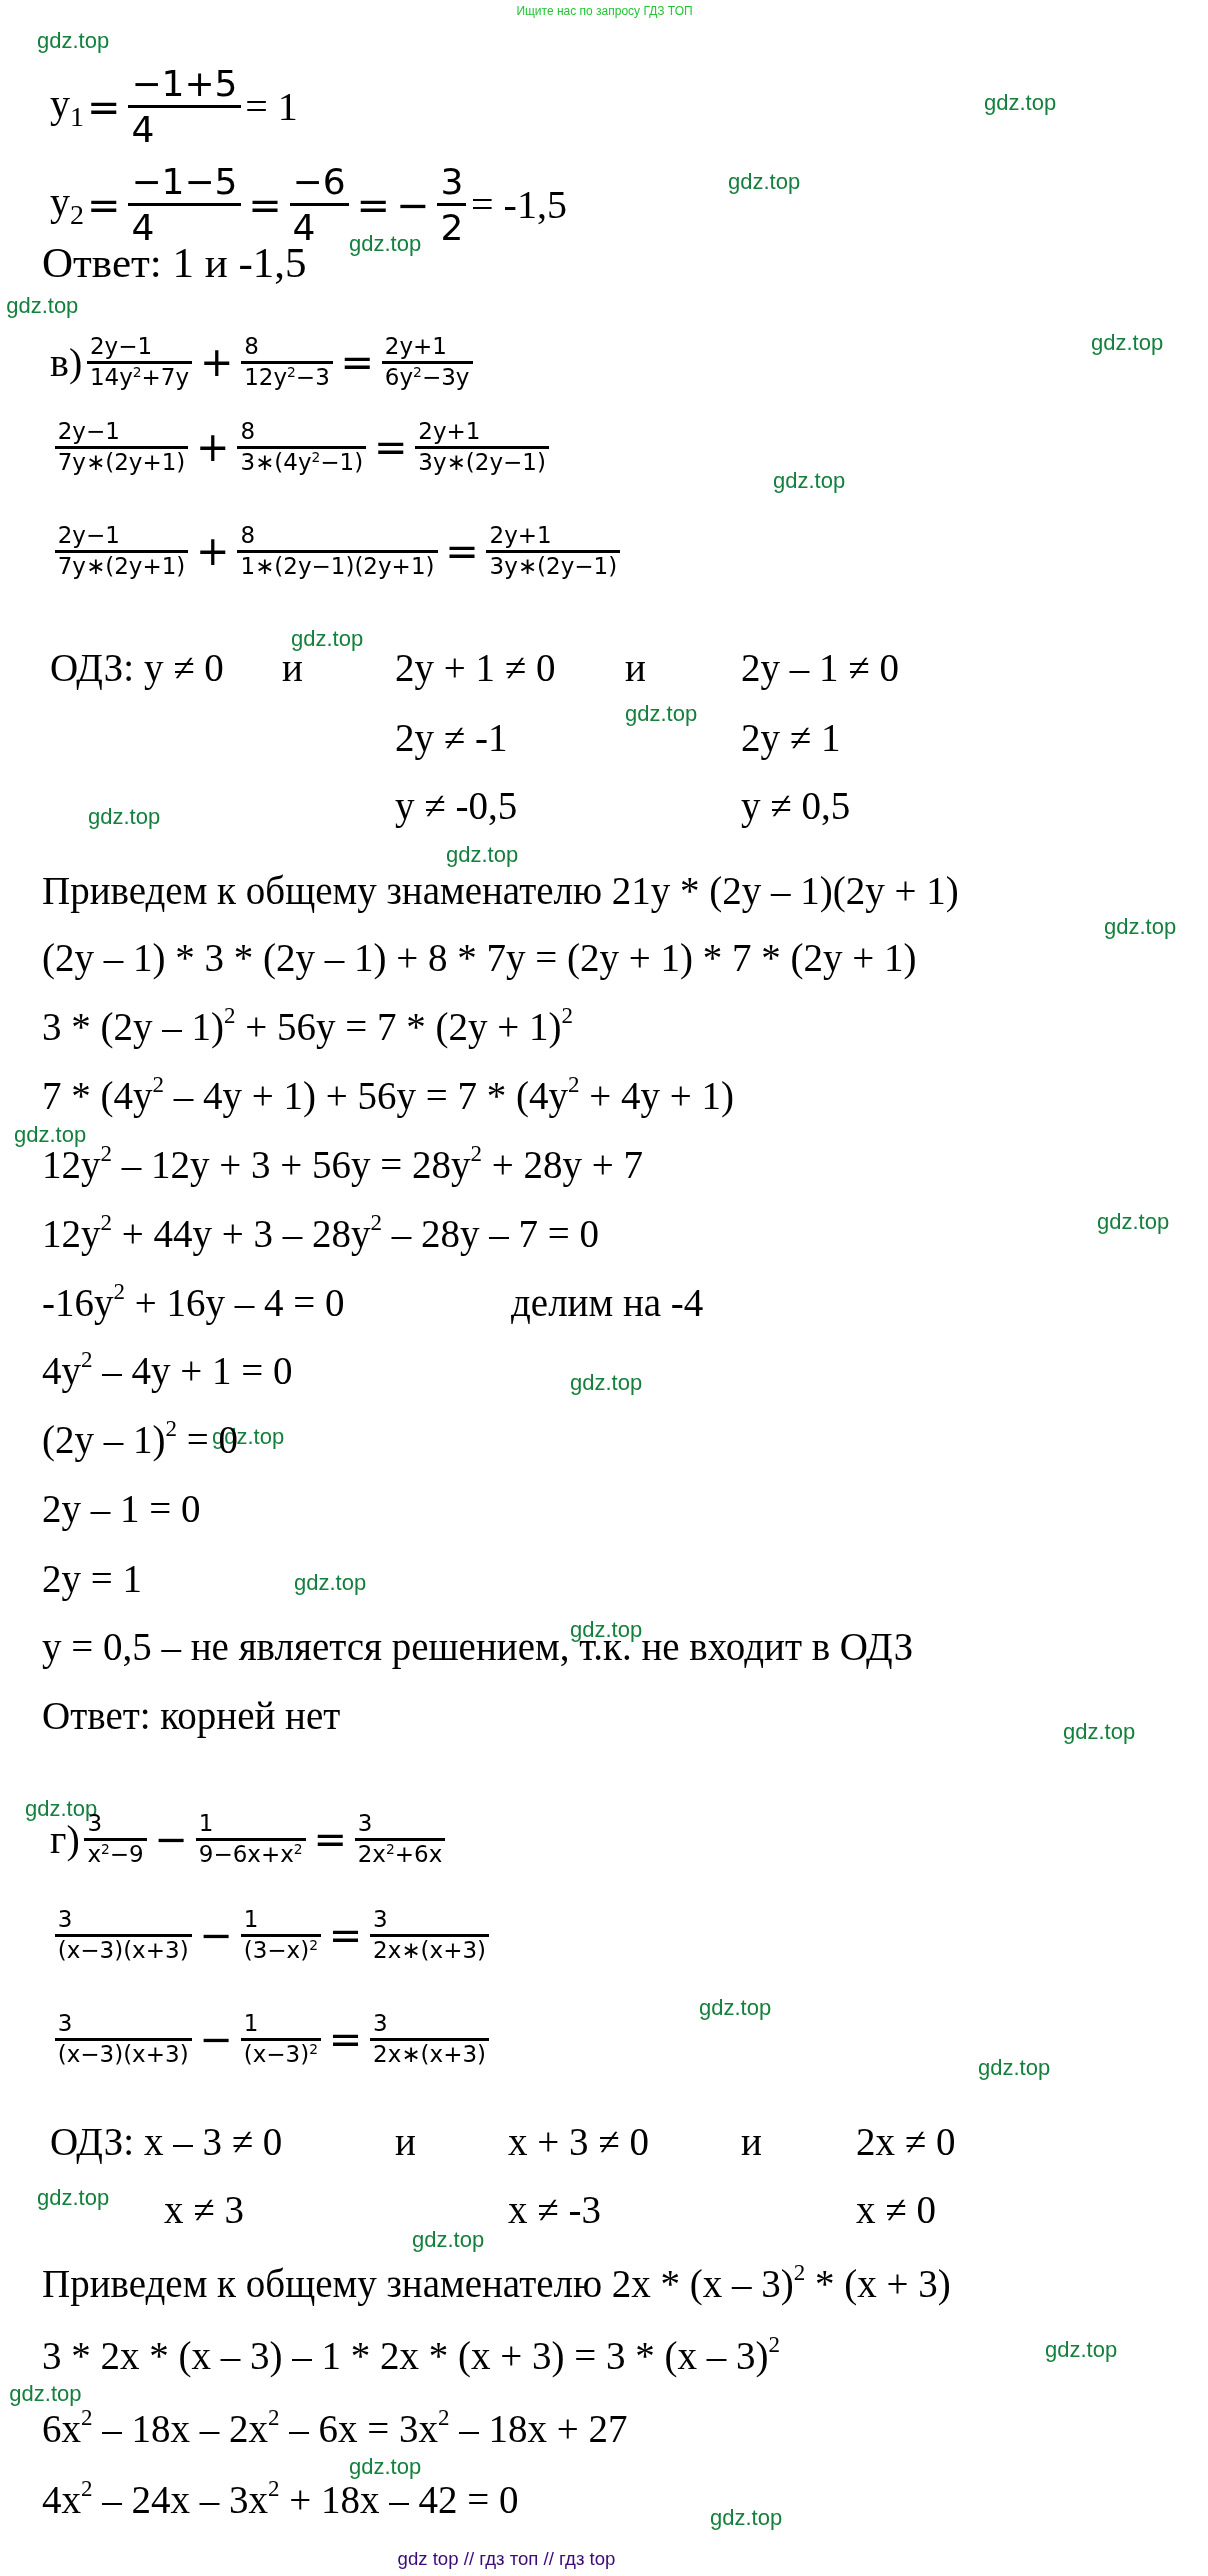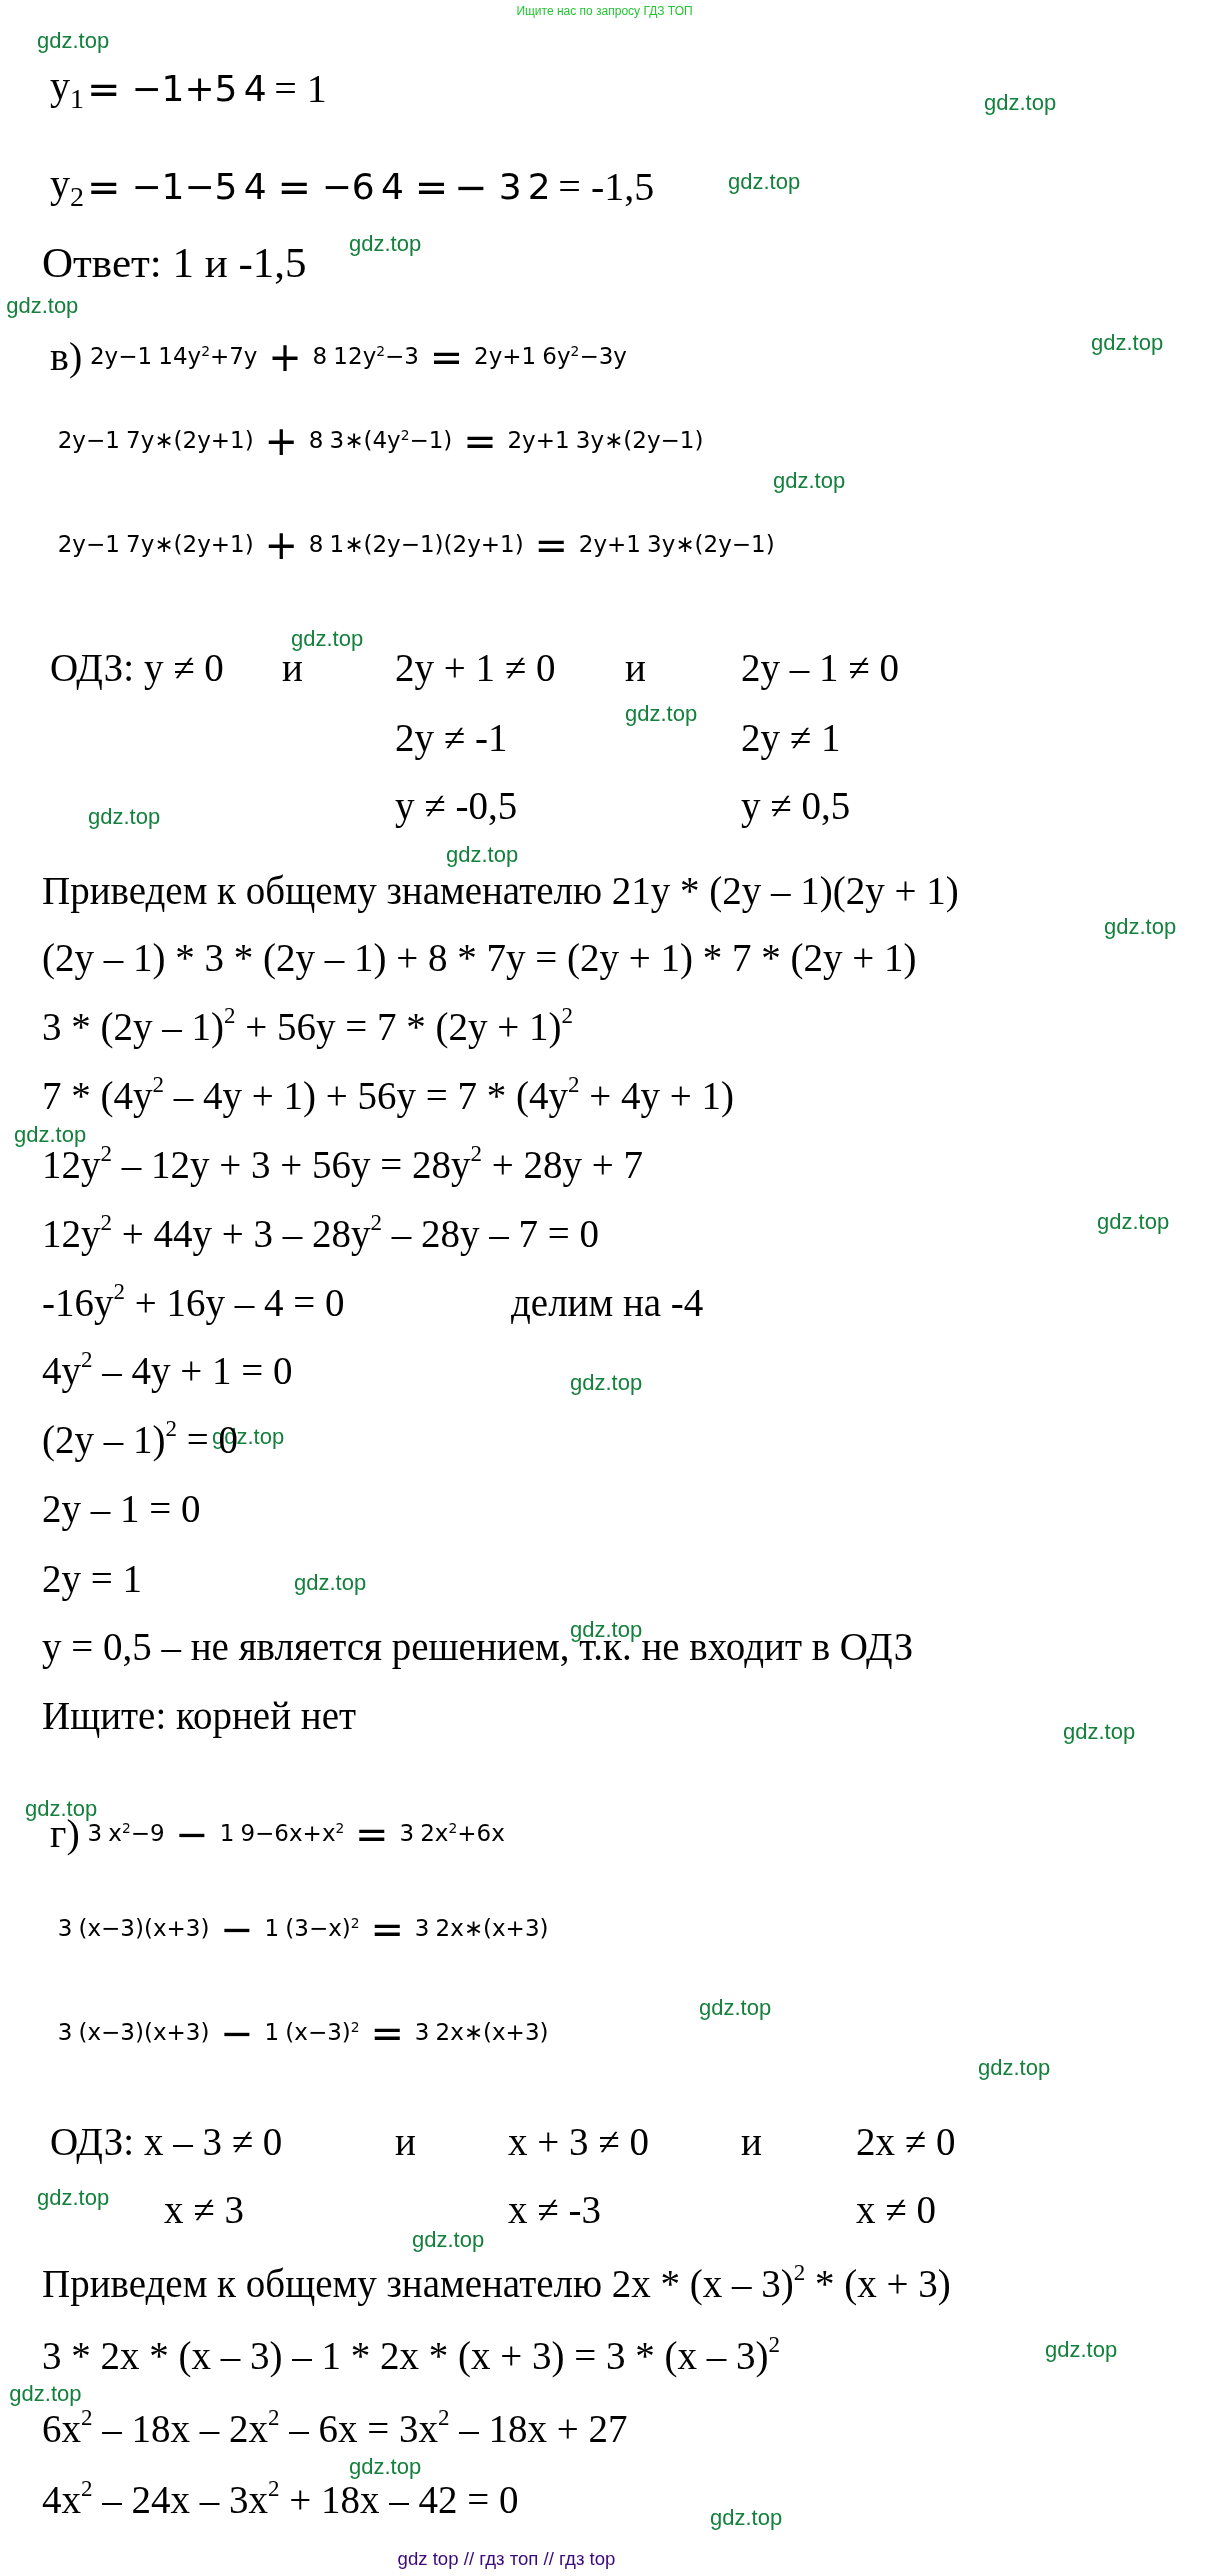--- a/index.html
+++ b/index.html
@@ -6,21 +6,21 @@
   body { width:1209px; height:2576px; position:relative; overflow:hidden;
          font-family:"Liberation Serif", serif; color:#000; }
   .hdr { position:absolute; left:0; width:1209px; top:0; text-align:center;
          font-family:"Liberation Sans", sans-serif; font-size:12px; line-height:22px; }
   .ftr { position:absolute; left:0; width:1013px; top:2547px; text-align:center;
          font-family:"Liberation Sans", sans-serif; font-size:18.6px; line-height:23px; }
   .wm { position:absolute; font-family:"Liberation Sans", sans-serif; font-size:22px; color:#15803d; line-height:25px; }
   .ln { position:absolute; left:42px; font-size:39px; line-height:46px; white-space:nowrap; }
   .ln sup { font-size:23px; vertical-align:0.75em; line-height:0; }
   .eq { position:absolute; left:50px; display:flex; align-items:center; white-space:nowrap; }
-  .fr { display:inline-flex; flex-direction:row; align-items:flex-start; margin:0 4.6px; }
+  .fr { display:inline-flex; flex-direction:column; align-items:flex-start; margin:0 4.6px; }
   .fr .n, .fr .d { font-family:"DejaVu Sans", sans-serif; line-height:1.2; padding:0 3.1px; }
   .fr .bar { height:3.1px; background:#000; align-self:stretch; }
   .fr .d sup { font-size:0.6em; vertical-align:0.6em; line-height:0; }
   .op { font-family:"DejaVu Sans", sans-serif; margin:0 3.1px; }
   .big .n { font-size:36px; } .big .op { font-size:40px; }
   .sm .n, .sm .d { font-size:23px; } .sm .op { font-size:40px; }
   .ser { font-family:"Liberation Serif", serif; font-size:40px; }
   .col { position:absolute; font-size:39px; line-height:46px; white-space:nowrap; }
 </style>
 </head>
@@ -172,21 +172,21 @@
 <div class="ln" style="top:1073px"><span>7 * (4y</span><sup>2</sup><span> – 4y + 1) + 56y = 7 * (4y</span><sup>2</sup><span> + 4y + 1)</span></div>
 <div class="ln" style="top:1142px"><span>12y</span><sup>2</sup><span> – 12y + 3 + 56y = 28y</span><sup>2</sup><span> + 28y + 7</span></div>
 <div class="ln" style="top:1211px"><span>12y</span><sup>2</sup><span> + 44y + 3 – 28y</span><sup>2</sup><span> – 28y – 7 = 0</span></div>
 <div class="ln" style="top:1280px"><span>-16y</span><sup>2</sup><span> + 16y – 4 = 0</span></div>
 <div class="col" style="left:511px;top:1280px">делим на -4</div>
 <div class="ln" style="top:1348px"><span>4y</span><sup>2</sup><span> – 4y + 1 = 0</span></div>
 <div class="ln" style="top:1417px"><span>(2y – 1)</span><sup>2</sup><span> = 0</span></div>
 <div class="ln" style="top:1486px">2y – 1 = 0</div>
 <div class="ln" style="top:1556px">2y = 1</div>
 <div class="ln" style="top:1624px">y = 0,5 – не является решением, т.к. не входит в ОДЗ</div>
-<div class="ln" style="top:1693px">Ищите: корней нет</div>
+<div class="ln" style="top:1693px">Ответ: корней нет</div>
 
 <div class="eq sm" style="top:1810px">
   <span class="ser">г)</span>
   <span class="fr">
       <span class="n">3</span>
       <span class="bar"></span>
       <span class="d"><span>x</span><sup>2</sup><span>−9</span></span>
     </span>
   <span class="op">−</span>
   <span class="fr">

